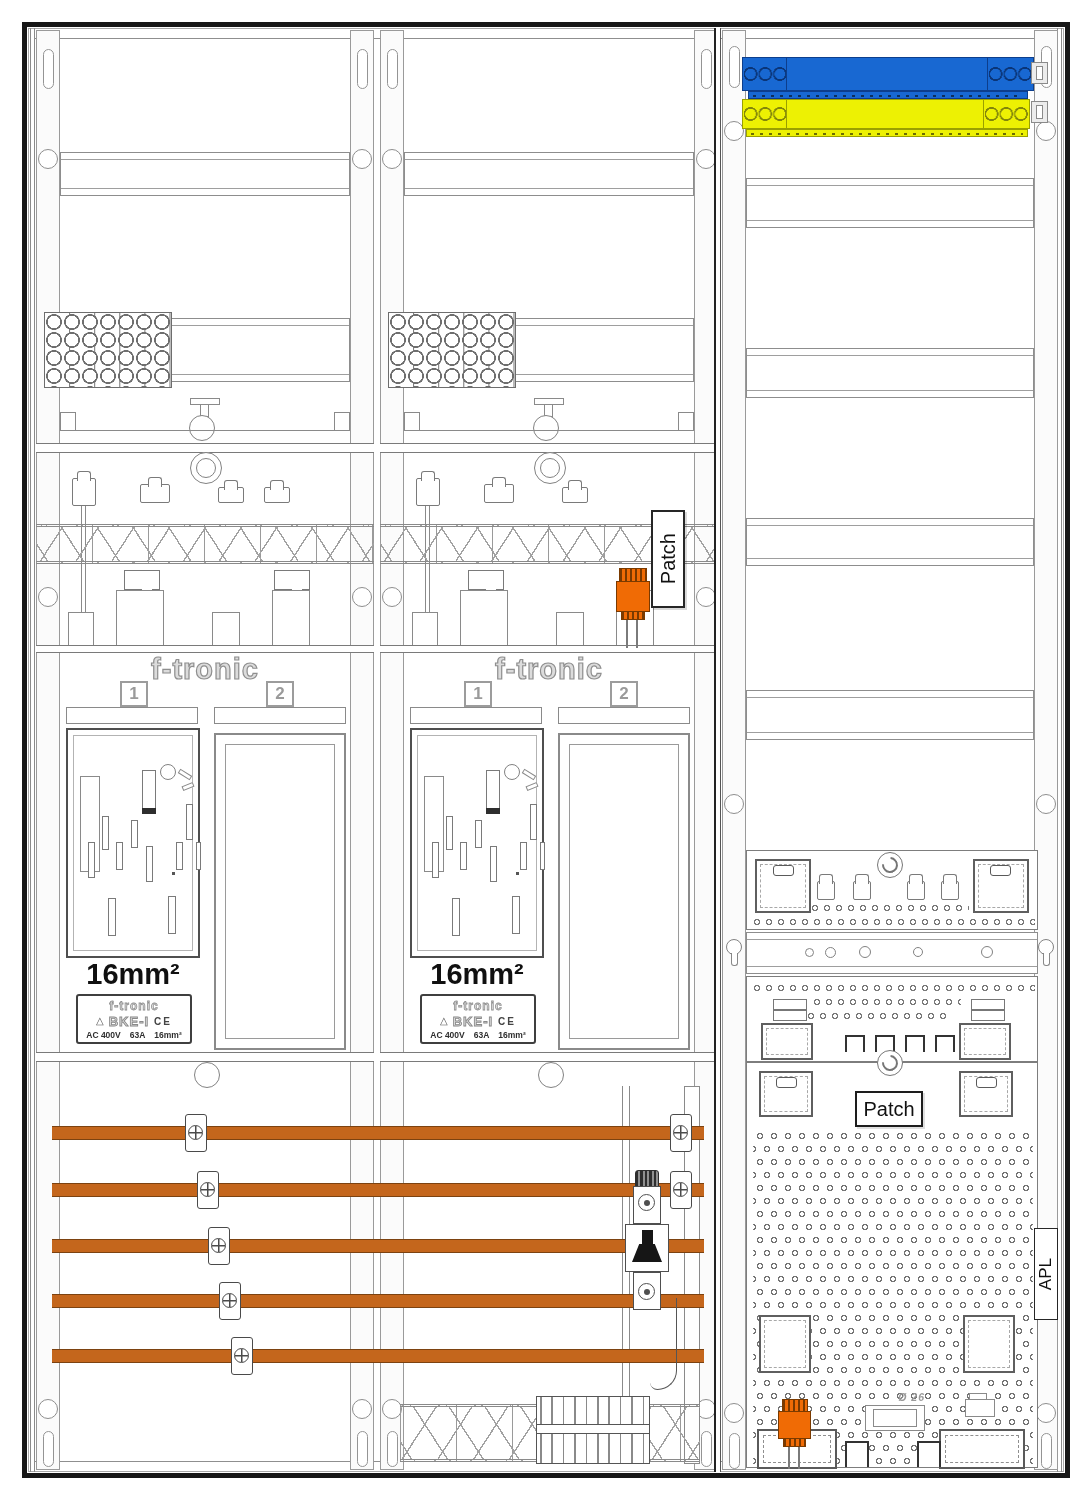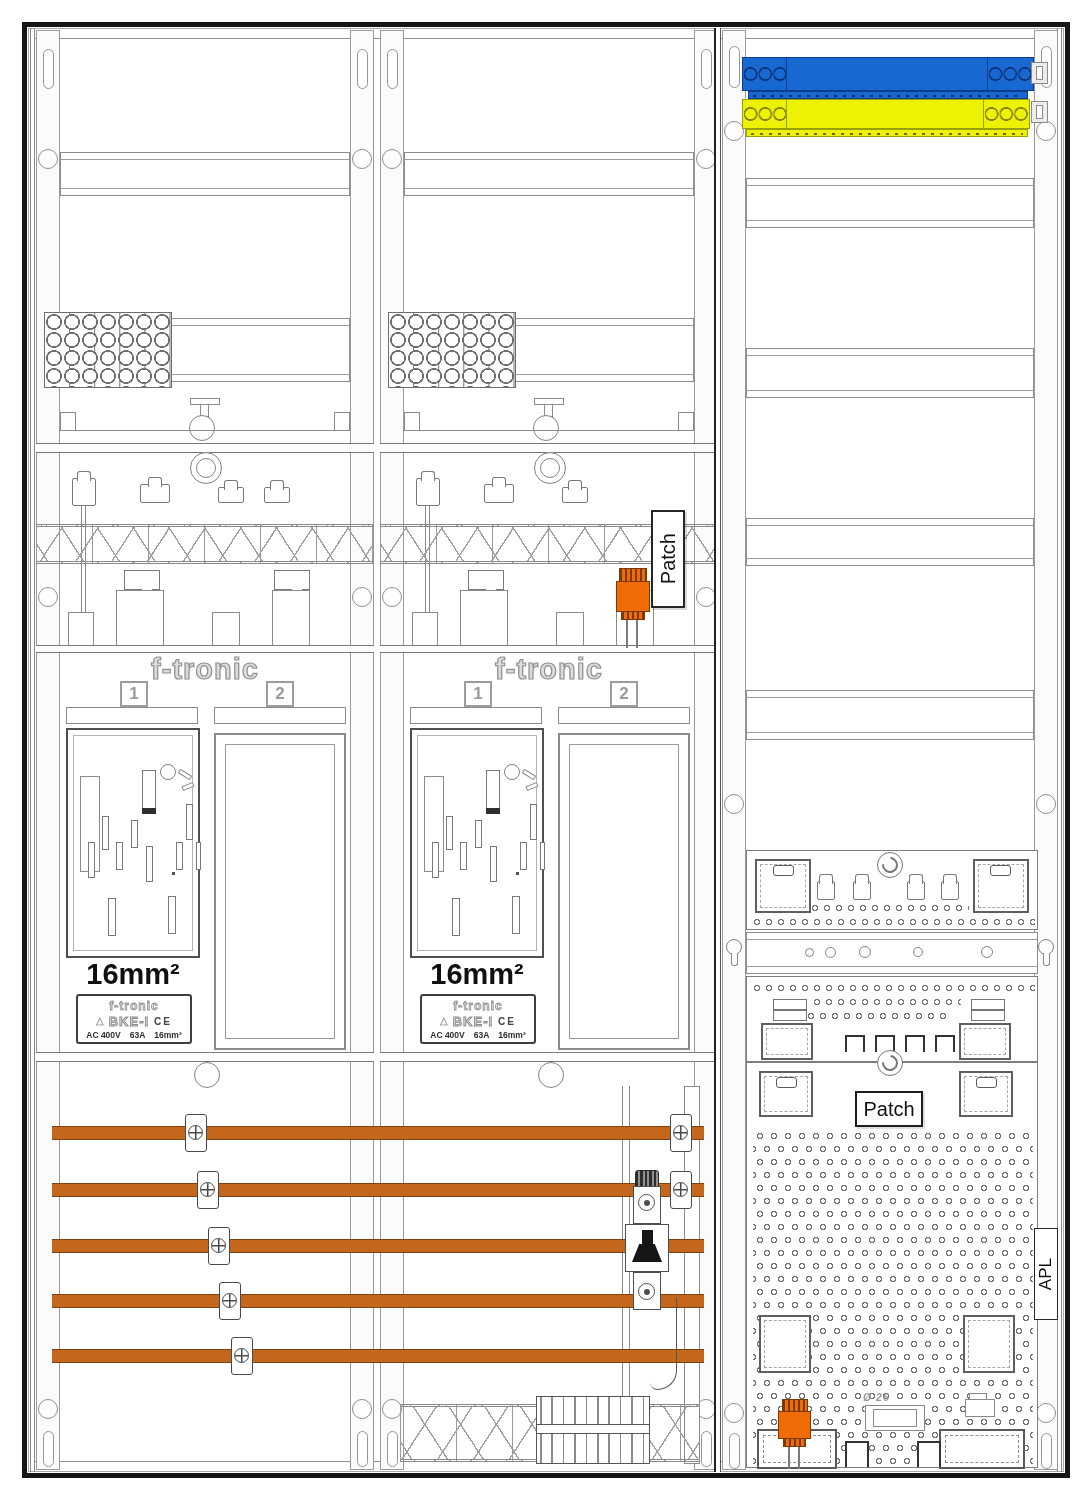--- a/index.html
+++ b/index.html
@@ -104,21 +104,21 @@
   .cut2 {background:#fff;border:2px solid #5f5f5f}
   .cut2::after {content:'';position:absolute;inset:3px;border:1px dashed #a8a8a8}
   .slot3 {background:#fff;border:1.5px solid #5a5a5a;border-radius:3px}
   .dbl {background:linear-gradient(#fff 44%,#777 44% 56%,#fff 56%);border:1.5px solid #777}
   .bracket {background:#fff;border:2.2px solid #333;border-bottom:none}
   .cuthatch {background:#fff;border:2px solid #5a5a5a}
   .cuthatch::after {content:'';position:absolute;inset:4px;border:1.5px dashed #8f8f8f}
   .plabel {background:#fff;border:2px solid #1d1d1d;display:flex;align-items:center;justify-content:center;
     font-size:20px;color:#111;box-shadow:2px 2px 0 rgba(0,0,0,0.12)}
   .kstem {background:#fff;border:1.5px solid #888;border-top:none;border-radius:0 0 3px 3px}
-  .dialabel {color:#9a9a9a;font-style:italic;font-size:10.5px;font-weight:bold;text-align:left;letter-spacing:1px}
+  .dialabel {color:#9a9a9a;font-style:italic;font-size:10.5px;font-weight:bold;text-align:right;letter-spacing:1px}
   .divider {background:#fff;border-left:2.5px solid #222;border-right:1px solid #555}
   .mcol {position:absolute;top:0;width:338px;height:1500px}
 </style>
 </head>
 <body>
 
 <div class="canvas">
   <div class="a innerline" style="left:28px;top:28px;width:1036px;height:1444px"></div>
   <div class="a wall" style="left:30px;top:28px;width:5px;height:1444px"></div>
   <div class="a wall" style="left:1057px;top:28px;width:5px;height:1444px"></div>

